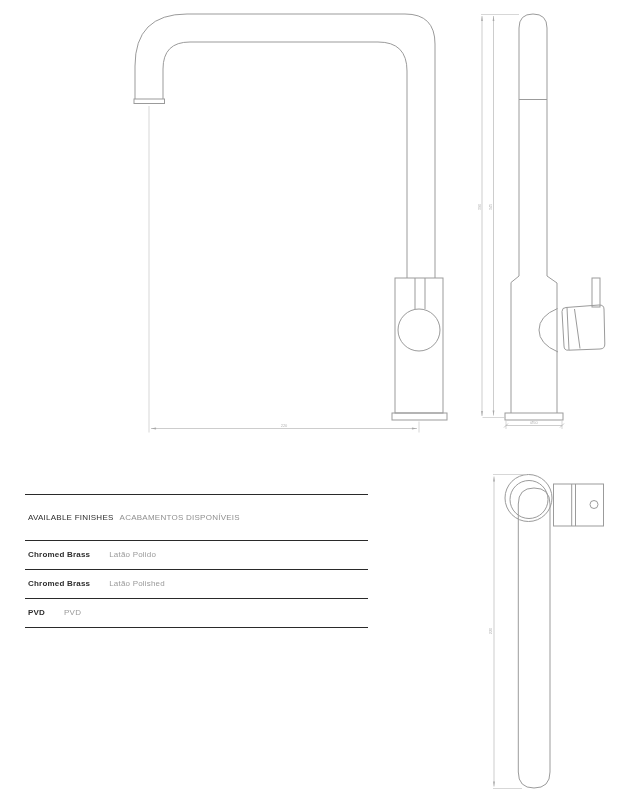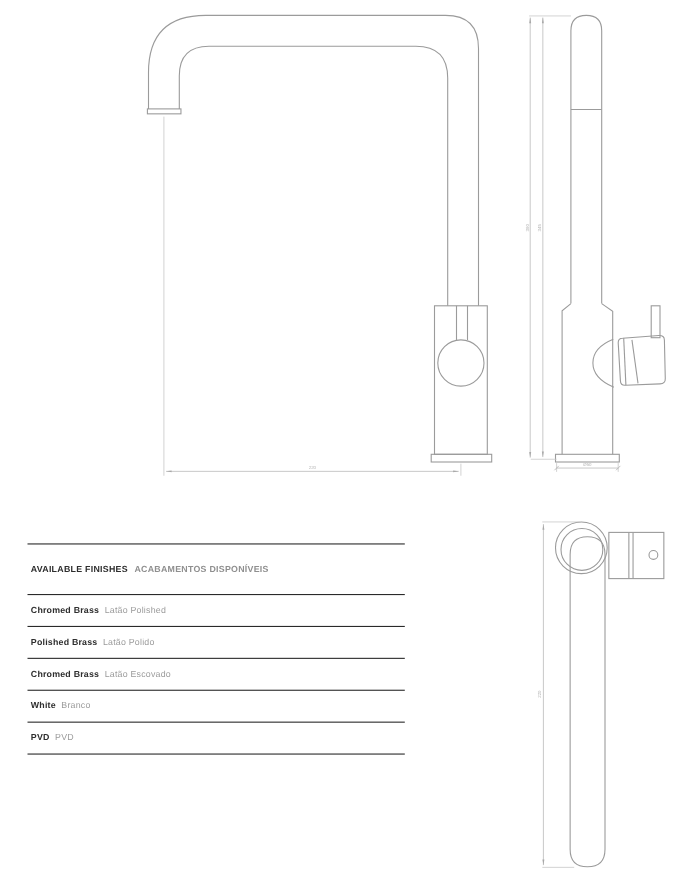--- a/index.html
+++ b/index.html
@@ -3,23 +3,23 @@
 <meta charset="utf-8">
 <style>
   html,body{margin:0;padding:0;background:#fff;}
   #page{position:relative;width:623px;height:800px;background:#ffffff;overflow:hidden;
         font-family:"Liberation Sans",sans-serif;}
   #drawing-svg{position:absolute;left:0;top:0;}
   
   .finishes{position:absolute;left:25px;top:494px;width:343px;color:#2d2d2d;}
   .rule{border-top:1.7px solid #2a2a2a;height:0;}
   .f-header{height:44.5px;display:flex;align-items:center;gap:6px;border-bottom:1.7px solid #2a2a2a;
-            padding-left:3px;font-size:8px;font-weight:700;letter-spacing:.25px;}
+            padding-left:3px;font-size:8px;font-weight:400;letter-spacing:.25px;}
   .f-header .pt{color:#8f8f8f;}
-  .f-row{height:28.1px;display:flex;align-items:center;gap:5px;border-bottom:1.7px solid #2a2a2a;
+  .f-row{height:28.1px;display:flex;align-items:center;gap:19px;border-bottom:1.7px solid #2a2a2a;
          padding-left:3px;font-size:8px;letter-spacing:.2px;}
   .f-row .en{font-weight:700;color:#2e2e2e;}
   .f-row .pt{color:#9a9a9a;font-weight:400;}
   .dimtxt{font-size:4px;fill:#b5b5b5;font-family:"Liberation Sans",sans-serif;}
 </style>
 </head>
 <body>
 
 <div id="page">
 
@@ -88,33 +88,25 @@
   </svg>
 
   <div class="finishes">
     <div class="rule"></div>
     <div class="f-header">
       <span class="en">AVAILABLE FINISHES</span>
       <span class="pt">ACABAMENTOS DISPONÍVEIS</span>
     </div>
     <div class="f-row">
       <span class="en">Chromed Brass</span>
-      <span class="pt">Latão Polished</span>
-    </div>
-    <div class="f-row">
-      <span class="en">Polished Brass</span>
       <span class="pt">Latão Polido</span>
     </div>
     <div class="f-row">
       <span class="en">Chromed Brass</span>
-      <span class="pt">Latão Escovado</span>
-    </div>
-    <div class="f-row">
-      <span class="en">White</span>
-      <span class="pt">Branco</span>
+      <span class="pt">Latão Polished</span>
     </div>
     <div class="f-row">
       <span class="en">PVD</span>
       <span class="pt">PVD</span>
     </div>
   </div>
 
 </div>
 
 </body></html>

